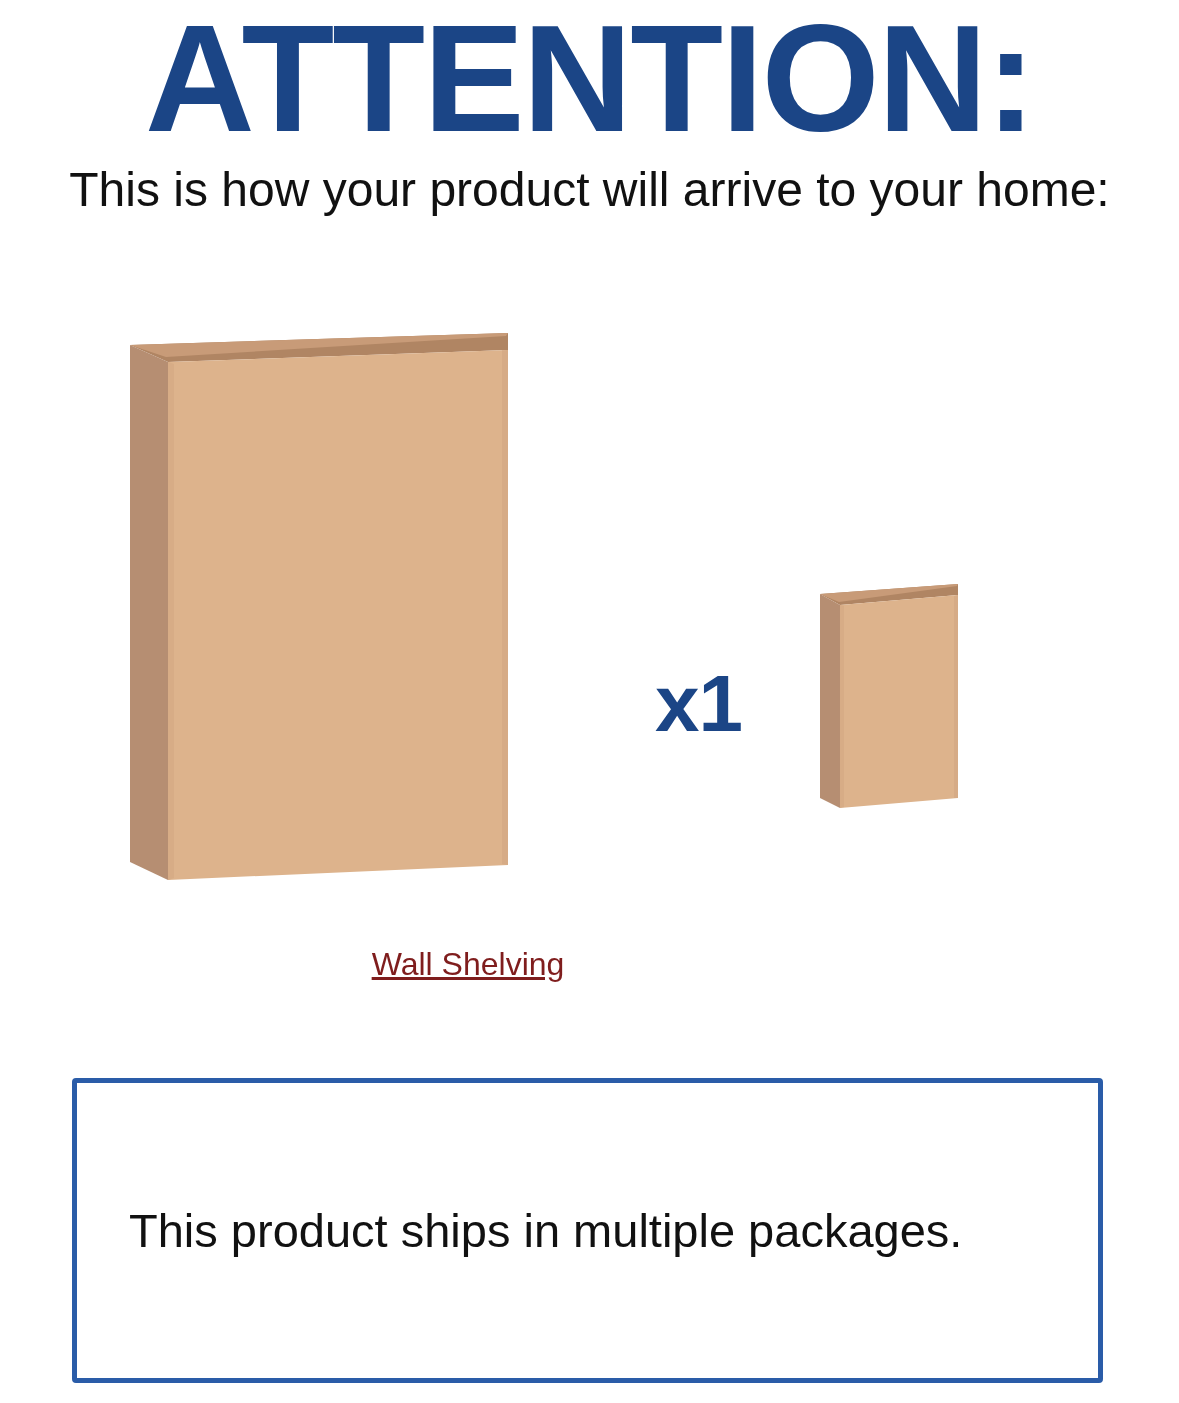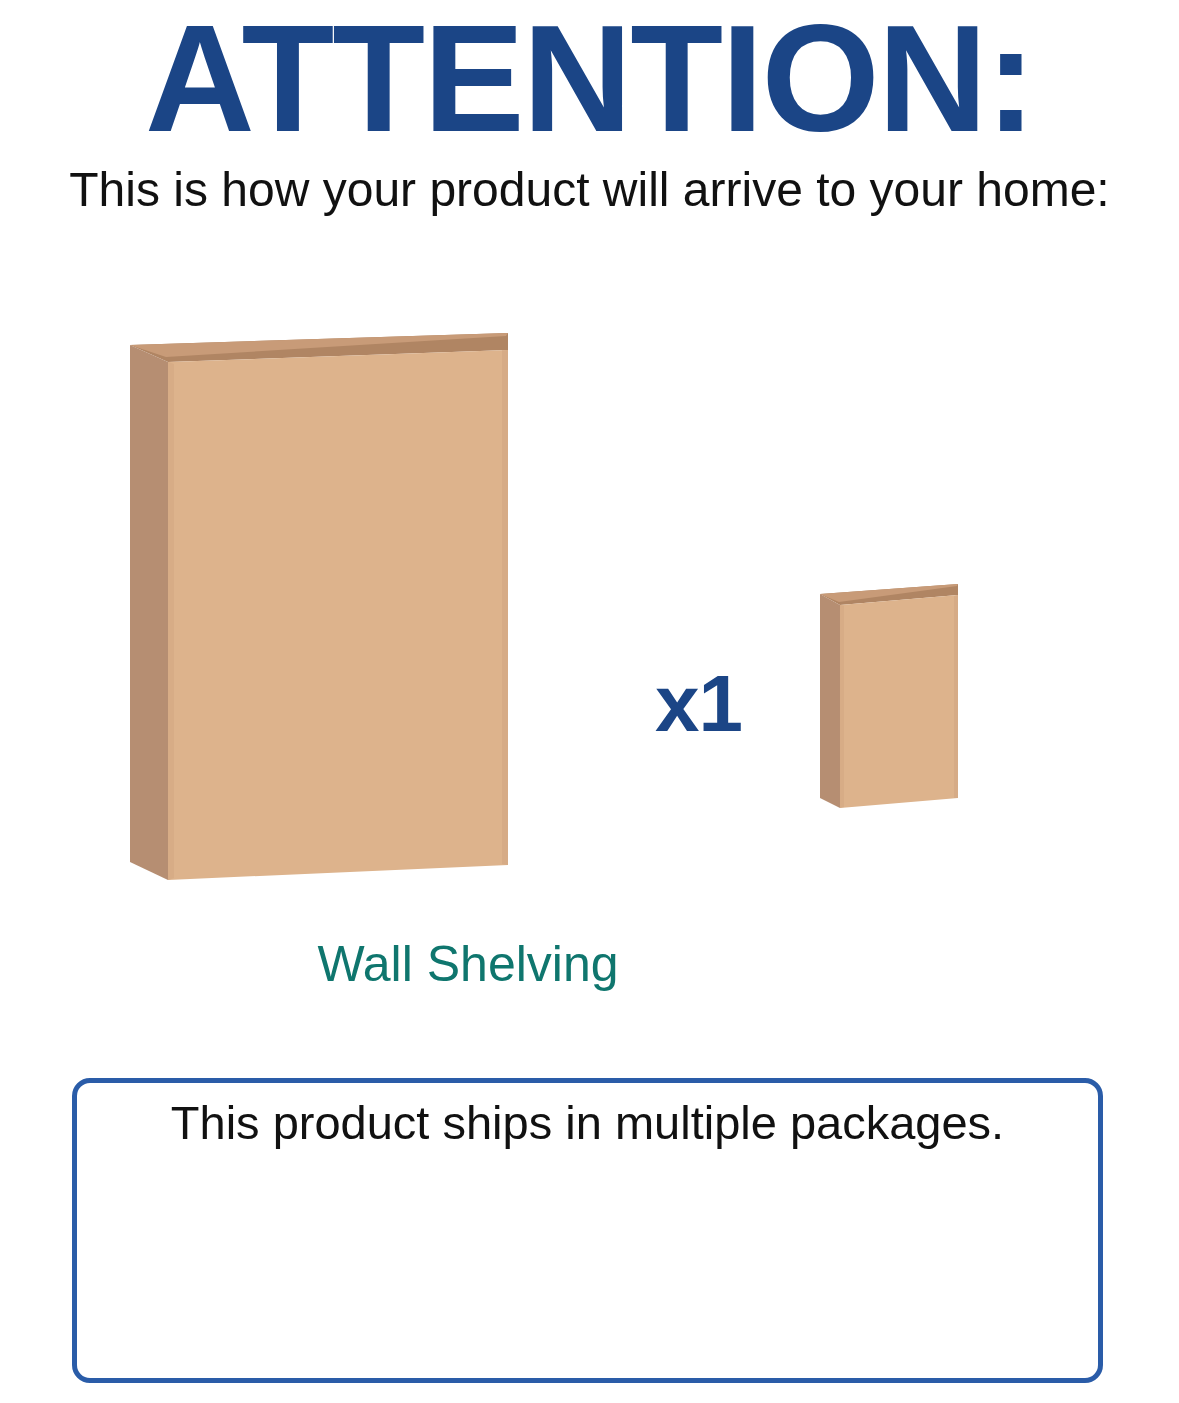--- a/index.html
+++ b/index.html
@@ -66,50 +66,51 @@
     position: absolute;
     color: #1b4586;
     font-weight: 700;
     font-family: "Liberation Sans", sans-serif;
     line-height: 1;
     letter-spacing: -1px;
   }
 
   .package-caption {
     position: absolute;
-    color: #0f766e;
+    color: #7f1d1d;
     font-weight: 400;
-    font-size: 50px;
+    font-size: 32px;
     line-height: 58px;
     text-align: center;
     white-space: nowrap;
     font-family: "Liberation Sans", sans-serif;
+    text-decoration: underline;
   }
 
   
   #package-group-shelving { left: 118px; top: 20px; }
   #qty-shelving { left: 537px; top: 364px; font-size: 80px; }
   #caption-shelving { left: 30px; top: 635px; width: 640px; }
 
   
   #package-group-hook { left: 810px; top: 290px; }
 
   
   #shipping-notice {
     position: absolute;
     left: 72px;
     top: 1078px;
     width: 1031px;
     height: 305px;
     box-sizing: border-box;
     border: 5px solid #2a5ca8;
-    border-radius: 18px;
+    border-radius: 4px;
     background: #ffffff;
     display: flex;
-    flex-direction: row;
+    flex-direction: column;
     justify-content: center;
     padding: 0 52px;
   }
   #shipping-notice p {
     margin: 0;
     font-size: 47px;
     line-height: 80px;
     color: #111111;
     font-weight: 400;
     white-space: nowrap;

